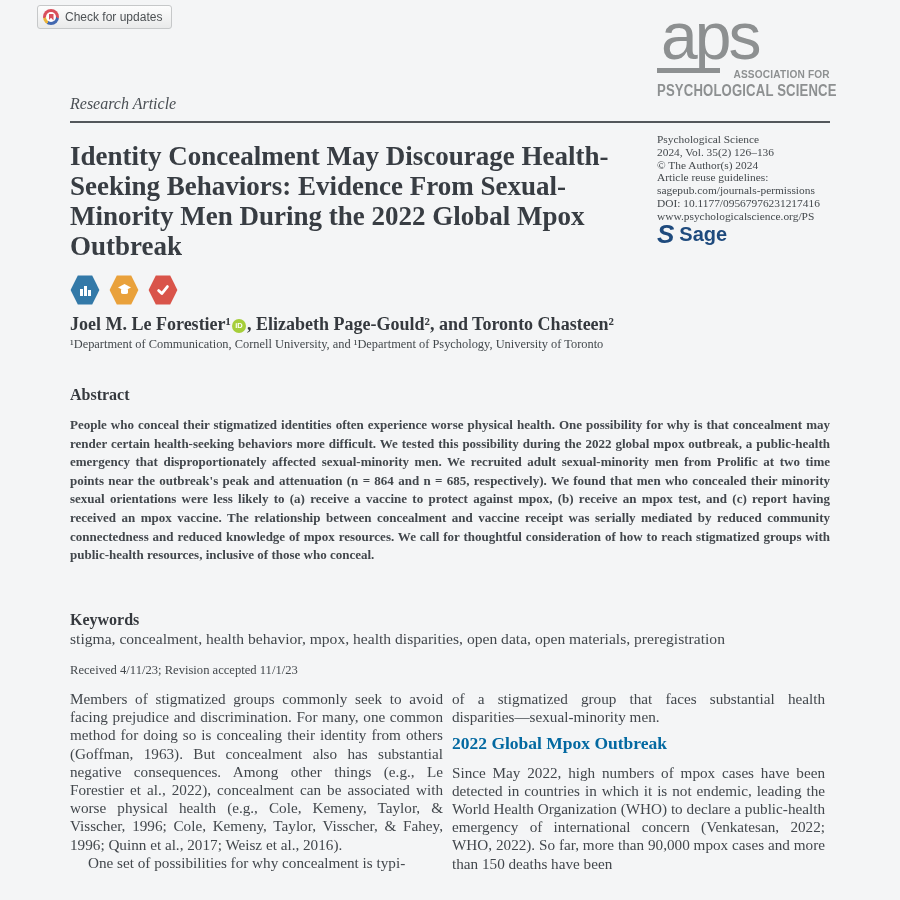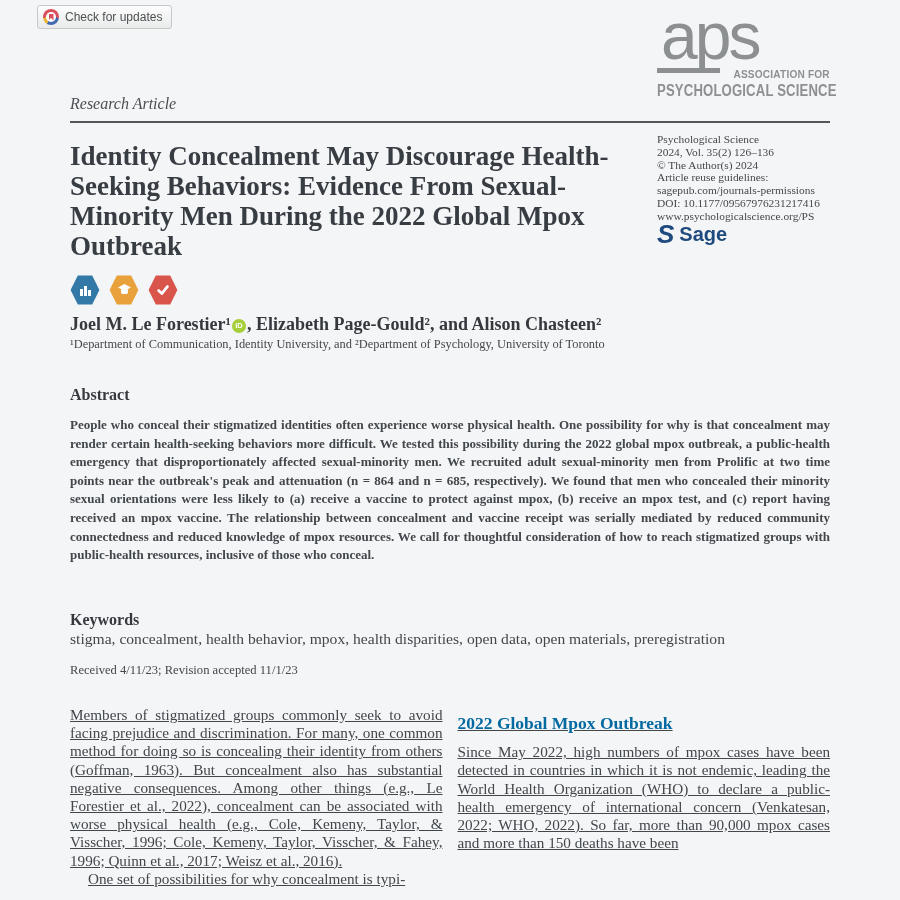--- a/index.html
+++ b/index.html
@@ -56,21 +56,21 @@
   .affil{position:absolute;left:70px;top:337px;font-size:12.4px;color:#43484c;}
   
   .sec-head{font-weight:700;font-size:16px;color:#35393e;}
   .abstract-head{position:absolute;left:70px;top:386px;}
   .abstract-text{position:absolute;left:70px;top:416px;width:760px;
     font-size:13px;line-height:18.6px;text-align:justify;color:#42474c;font-weight:bold;}
   .keywords-head{position:absolute;left:70px;top:611px;}
   .keywords-text{position:absolute;left:70px;top:630px;width:760px;font-size:15.6px;color:#42474c;}
   .received{position:absolute;left:70px;top:663px;font-size:12.6px;color:#43484c;}
   
-  .columns{position:absolute;left:70px;top:706px;width:760px;display:flex;gap:15px;text-decoration:underline;}
+  .columns{position:absolute;left:70px;top:690px;width:760px;display:flex;gap:9px;}
   .col{width:373px;font-size:15.2px;line-height:18.2px;text-align:justify;color:#42474c;}
   .col p{margin:0;}
   .col .indent{text-indent:18px;}
   .col h2{font-size:17.5px;font-weight:700;color:#0369a1;margin:8px 0 11px 0;text-align:left;}
   .col .first{margin-top:0;}
 </style>
 </head>
 <body>
 
 <div class="page">
@@ -126,36 +126,37 @@
       </svg>
     </div>
     <div class="hex" style="background-color: rgb(217, 84, 74);">
       <svg width="14" height="14" viewBox="0 0 14 14">
         <path d="M2.6 7.6 L5.8 10.6 L11.4 3.6" stroke="#fff" stroke-width="2.8" fill="none" stroke-linecap="round" stroke-linejoin="round"></path>
       </svg>
     </div>
   </div>
 
   <div class="authors">
-    <span>Joel M. Le Forestier¹</span><span class="orcid" style="background-color: rgb(166, 206, 57);">iD</span><span>, Elizabeth Page-Gould², and Alison Chasteen²</span>
+    <span>Joel M. Le Forestier¹</span><span class="orcid" style="background-color: rgb(166, 206, 57);">iD</span><span>, Elizabeth Page-Gould², and Toronto Chasteen²</span>
   </div>
-  <div class="affil">¹Department of Communication, Identity University, and ²Department of Psychology, University of Toronto</div>
+  <div class="affil">¹Department of Communication, Cornell University, and ¹Department of Psychology, University of Toronto</div>
 
   <div class="sec-head abstract-head">Abstract</div>
   <div class="abstract-text">People who conceal their stigmatized identities often experience worse physical health. One possibility for why is that concealment may render certain health-seeking behaviors more difficult. We tested this possibility during the 2022 global mpox outbreak, a public-health emergency that disproportionately affected sexual-minority men. We recruited adult sexual-minority men from Prolific at two time points near the outbreak's peak and attenuation (n = 864 and n = 685, respectively). We found that men who concealed their minority sexual orientations were less likely to (a) receive a vaccine to protect against mpox, (b) receive an mpox test, and (c) report having received an mpox vaccine. The relationship between concealment and vaccine receipt was serially mediated by reduced community connectedness and reduced knowledge of mpox resources. We call for thoughtful consideration of how to reach stigmatized groups with public-health resources, inclusive of those who conceal.</div>
 
   <div class="sec-head keywords-head">Keywords</div>
   <div class="keywords-text">stigma, concealment, health behavior, mpox, health disparities, open data, open materials, preregistration</div>
 
   <div class="received">Received 4/11/23; Revision accepted 11/1/23</div>
 
   <div class="columns">
     <div class="col">
       <p class="first">Members of stigmatized groups commonly seek to avoid facing prejudice and discrimination. For many, one common method for doing so is concealing their identity from others (Goffman, 1963). But concealment also has substantial negative consequences. Among other things (e.g., Le Forestier et al., 2022), concealment can be associated with worse physical health (e.g., Cole, Kemeny, Taylor, &amp; Visscher, 1996; Cole, Kemeny, Taylor, Visscher, &amp; Fahey, 1996; Quinn et al., 2017; Weisz et al., 2016).</p>
       <p class="indent">One set of possibilities for why concealment is typi-</p>
     </div>
     <div class="col">
+      <p class="first">of a stigmatized group that faces substantial health disparities—sexual-minority men.</p>
       <h2>2022 Global Mpox Outbreak</h2>
       <p>Since May 2022, high numbers of mpox cases have been detected in countries in which it is not endemic, leading the World Health Organization (WHO) to declare a public-health emergency of international concern (Venkatesan, 2022; WHO, 2022). So far, more than 90,000 mpox cases and more than 150 deaths have been</p>
     </div>
   </div>
 
 </div>
 
 </body></html>

